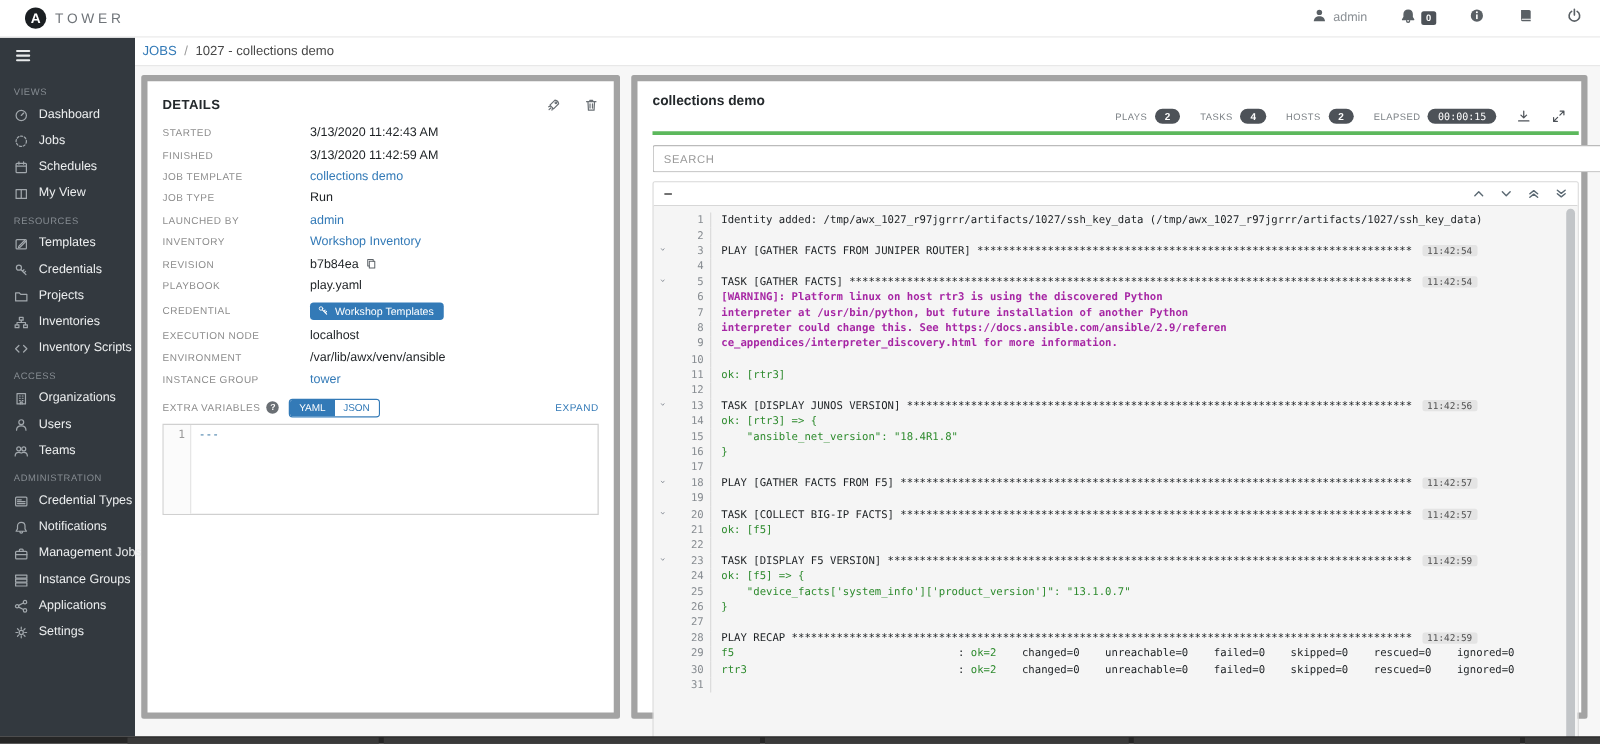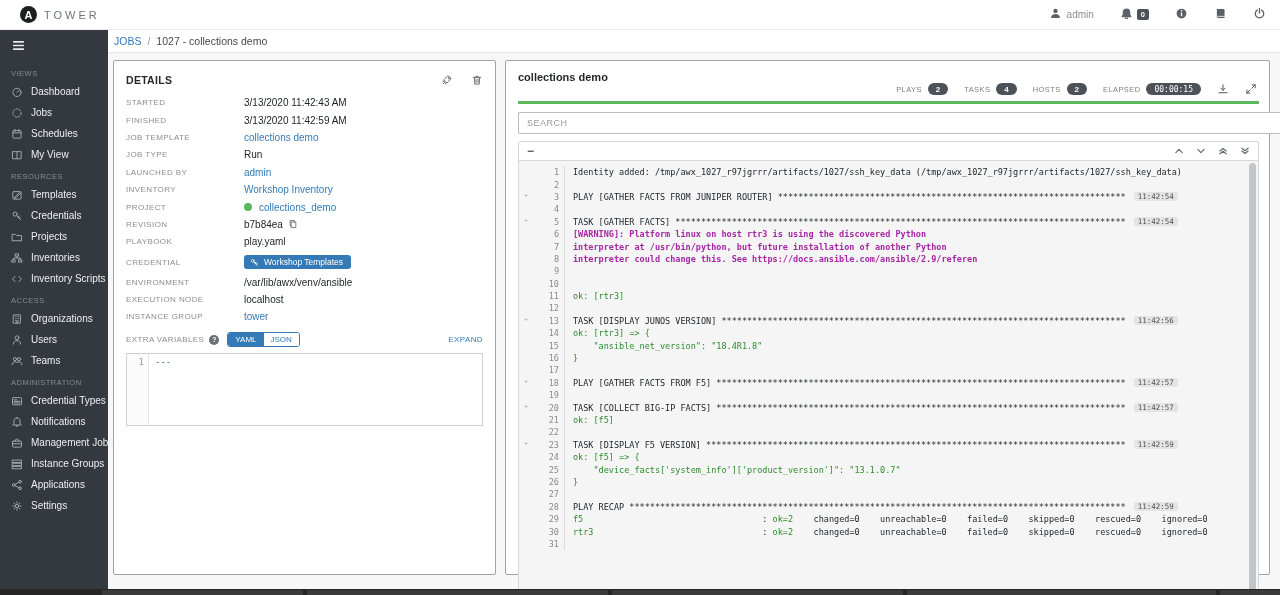--- a/index.html
+++ b/index.html
@@ -33,21 +33,21 @@
   
   .breadcrumb-bar { position:absolute; top:30px; left:100px; right:0; height:23px; background:#fff;
     border-bottom:1px solid #e8e8e8; display:flex; align-items:center; padding-left:14px;
     font-size:10.5px; z-index:4; }
   .bc-link { color:#337ab7; text-decoration:none; cursor:pointer; }
   .bc-sep { color:#9a9a9a; margin:0 6px; }
   .bc-current { color:#484848; }
 
   
   .main { position:absolute; top:53px; left:100px; right:0; bottom:6px; background:#f7f7f7; }
-  .panel { position:absolute; background:#fff; border:1px solid #a3a3a3; border-radius:2px; }
+  .panel { position:absolute; background:#fff; border:5px solid #a3a3a3; border-radius:2px; }
   .details-panel { left:13px; top:7px; width:383px; height:515px; padding:11px 12px; }
   .output-panel  { left:405px; top:7px; width:765px; height:515px; padding:10px 12px; }
 
   
   .dp-header { display:flex; align-items:center; height:16px; }
   .dp-title { font-size:10.5px; font-weight:bold; color:#24292c; letter-spacing:.3px; }
   .dp-actions { margin-left:auto; display:flex; gap:18px; color:#6a7075; }
   .dp-actions .icon { cursor:pointer; display:flex; }
   .dp-actions svg { width:12px; height:12px; }
   .d-rows { margin-top:6px; }
@@ -414,27 +414,20 @@
             <a class="d-link">admin</a>
           </span>
         </div>
         <div class="d-row">
           <span class="d-label">INVENTORY</span>
           <span class="d-value">
             <a class="d-link">Workshop Inventory</a>
           </span>
         </div>
         <div class="d-row">
-          <span class="d-label">PROJECT</span>
-          <span class="d-value">
-            <span class="dot" style="background: rgb(92, 184, 92);"></span>
-            <a class="d-link">collections_demo</a>
-          </span>
-        </div>
-        <div class="d-row">
           <span class="d-label">REVISION</span>
           <span class="d-value">
             <span>b7b84ea</span>
             <span class="icon copy-icon" style="display: flex;">
               <svg viewBox="0 0 16 16" fill="none" stroke="currentColor" stroke-width="1.3" stroke-linecap="round" stroke-linejoin="round">
                 <rect x="5.5" y="4.8" width="7" height="8.7"></rect>
                 <path d="M10.5 4.8V2.5h-7v8.5h2"></path>
               </svg>
             </span>
           </span>
@@ -453,29 +446,29 @@
                 <svg viewBox="0 0 16 16" fill="none" stroke="currentColor" stroke-width="1.3" stroke-linecap="round" stroke-linejoin="round">
                   <circle cx="5" cy="5" r="2.5"></circle>
                   <path d="M7 7l6 6M11 11l1.8-1.8M9 9l1.8-1.8" stroke-width="1.6"></path>
                 </svg>
               </span>
               <span>Workshop Templates</span>
             </span>
           </span>
         </div>
         <div class="d-row">
+          <span class="d-label">EXECUTION NODE</span>
+          <span class="d-value">
+            <span>localhost</span>
+          </span>
+        </div>
+        <div class="d-row">
           <span class="d-label">ENVIRONMENT</span>
           <span class="d-value">
             <span>/var/lib/awx/venv/ansible</span>
-          </span>
-        </div>
-        <div class="d-row">
-          <span class="d-label">EXECUTION NODE</span>
-          <span class="d-value">
-            <span>localhost</span>
           </span>
         </div>
         <div class="d-row">
           <span class="d-label">INSTANCE GROUP</span>
           <span class="d-value">
             <a class="d-link">tower</a>
           </span>
         </div>
       </div>
 
@@ -633,20 +626,21 @@
               <span class="chev"></span>
               <span class="lnum">8</span>
             </span>
             <span class="ltext"><span class="seg-w">interpreter could change this. See https://docs.ansible.com/ansible/2.9/referen</span></span>
           </div>
           <div class="out-line">
             <span class="out-gutter">
               <span class="chev"></span>
               <span class="lnum">9</span>
             </span>
+            <span class="ltext"><span class="seg-w">ce_appendices/interpreter_discovery.html for more information.</span></span>
           </div>
           <div class="out-line">
             <span class="out-gutter">
               <span class="chev"></span>
               <span class="lnum">10</span>
             </span>
             <span class="ltext"></span>
           </div>
           <div class="out-line">
             <span class="out-gutter">

